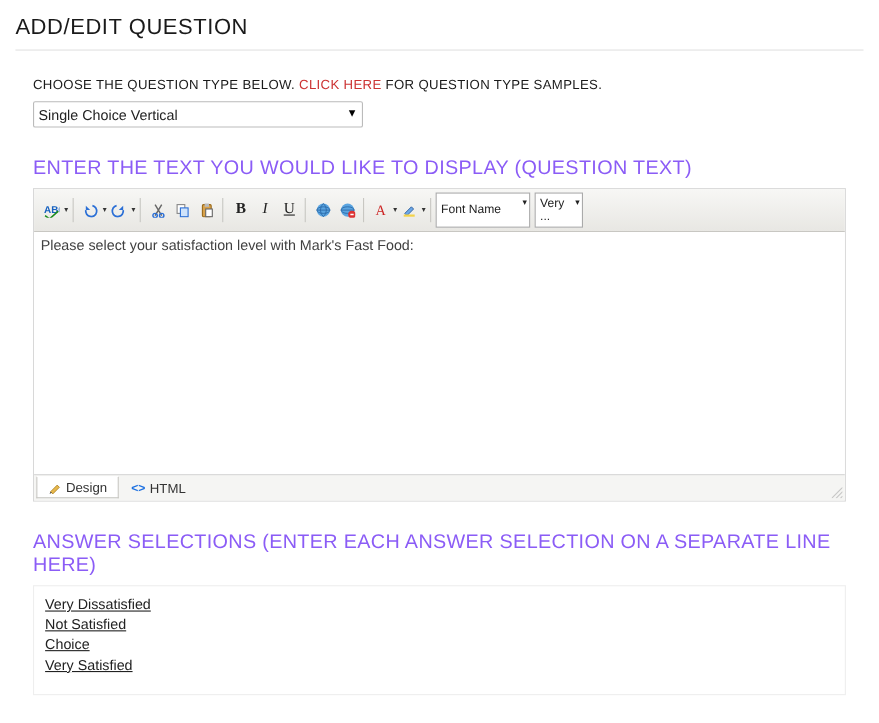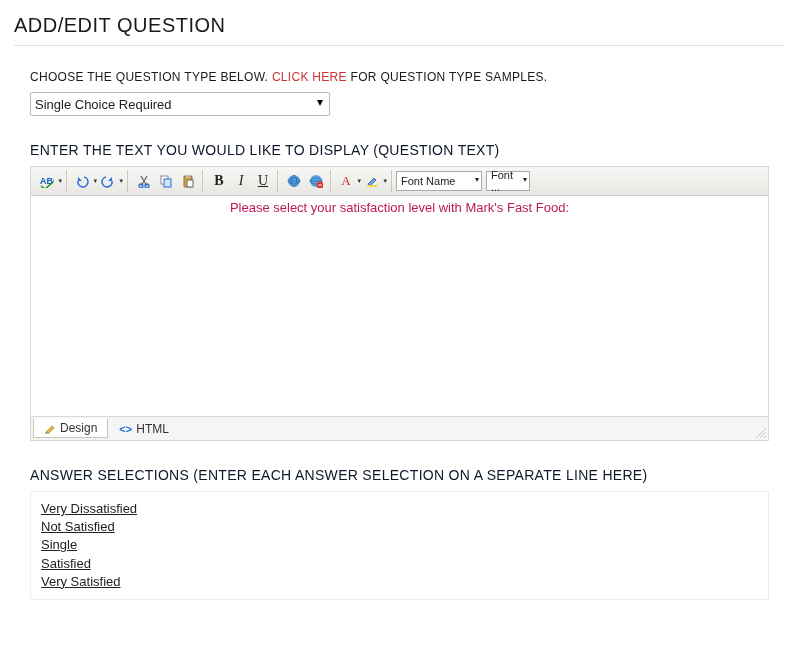--- a/index.html
+++ b/index.html
@@ -55,24 +55,24 @@
   }
   .answer-required {
     margin-top: 14px;
     display: flex;
     align-items: center;
     font-size: 13px;
     gap: 8px;
   }
   .answer-required input { width: 14px; height: 14px; }
   .section-label {
-    font-size: 14px;
+    font-size: 18px;
     letter-spacing: 0.3px;
     margin-bottom: 8px;
-    color: #0f172a;
+    color: #8b5cf6;
   }
 
   
   .rte-wrap {
     border: 1px solid #d8d8d8;
     position: relative;
   }
   .rte-toolbar {
     background: linear-gradient(#f7f7f5, #e8e7e3);
     border-bottom: 1px solid #c8c7c2;
@@ -103,21 +103,21 @@
   .tb-btn.withdrop { width: 26px; padding-right: 6px; }
   .tb-btn.withdrop::after {
     content: "▾";
     font-size: 7px;
     color: #333;
     position: absolute;
     right: 1px;
     top: 6px;
   }
   .tb-dd {
-    height: 20px;
+    height: 32px;
     border: 1px solid #aaa;
     background: #fff;
     font-size: 11px;
     display: flex;
     align-items: center;
     padding: 0 14px 0 4px;
     margin-left: 2px;
     cursor: pointer;
     position: relative;
   }
@@ -125,23 +125,22 @@
     content: "▾";
     font-size: 8px;
     position: absolute;
     right: 2px;
     top: 3px;
   }
   .rte-body {
     min-height: 220px;
     padding: 4px 6px;
     font-size: 13px;
-    color: #be185d;
-    background: #fff;
-    text-align: center;
+    color: #404040;
+    background: #fff;
   }
   .rte-tabs {
     border-top: 1px solid #d8d8d8;
     background: #f5f5f3;
     display: flex;
     align-items: center;
     height: 24px;
     padding: 0 2px;
     position: relative;
   }
@@ -190,21 +189,21 @@
 
 <div class="page">
   <h1 class="page-title">ADD/EDIT QUESTION</h1>
   <hr class="divider">
 
   <div class="section">
     <div class="prompt-line">
       <span>CHOOSE THE QUESTION TYPE BELOW. </span><a>CLICK HERE</a><span> FOR QUESTION TYPE SAMPLES.</span>
     </div>
     <div class="q-type-select">
-      <span>Single Choice Required</span>
+      <span>Single Choice Vertical</span>
     </div>
   </div>
 
   <div class="section">
     <div class="section-label">ENTER THE TEXT YOU WOULD LIKE TO DISPLAY (QUESTION TEXT)</div>
     <div class="rte-wrap">
       <div class="rte-toolbar">
 
         <div class="tb-group">
           <div class="tb-btn withdrop">
@@ -293,21 +292,21 @@
                 <path d="M3 10 L9 4 L11 6 L5 12 Z" fill="#6aa7e8" stroke="#2a5a98" stroke-width="0.8"></path>
                 <rect x="2" y="11" width="10" height="2" fill="#f3d34a"></rect>
               </svg>
           </div>
         </div>
 
         <div class="tb-dd" style="width:86px">
           <span>Font Name</span>
         </div>
         <div class="tb-dd" style="width:44px">
-          <span>Font ...</span>
+          <span>Very ...</span>
         </div>
       </div>
 
       <div class="rte-body">
         <span>Please select your satisfaction level with Mark's Fast Food:</span>
       </div>
 
       <div class="rte-tabs">
         <div class="rte-tab active">
           <span>
@@ -329,18 +328,17 @@
         </div>
       </div>
     </div>
   </div>
 
   <div class="section">
     <div class="section-label">ANSWER SELECTIONS (ENTER EACH ANSWER SELECTION ON A SEPARATE LINE HERE)</div>
     <div class="answers-box">
       <div>Very Dissatisfied</div>
       <div>Not Satisfied</div>
-      <div>Single</div>
-      <div>Satisfied</div>
+      <div>Choice</div>
       <div>Very Satisfied</div>
     </div>
   </div>
 </div>
 
 </body></html>

